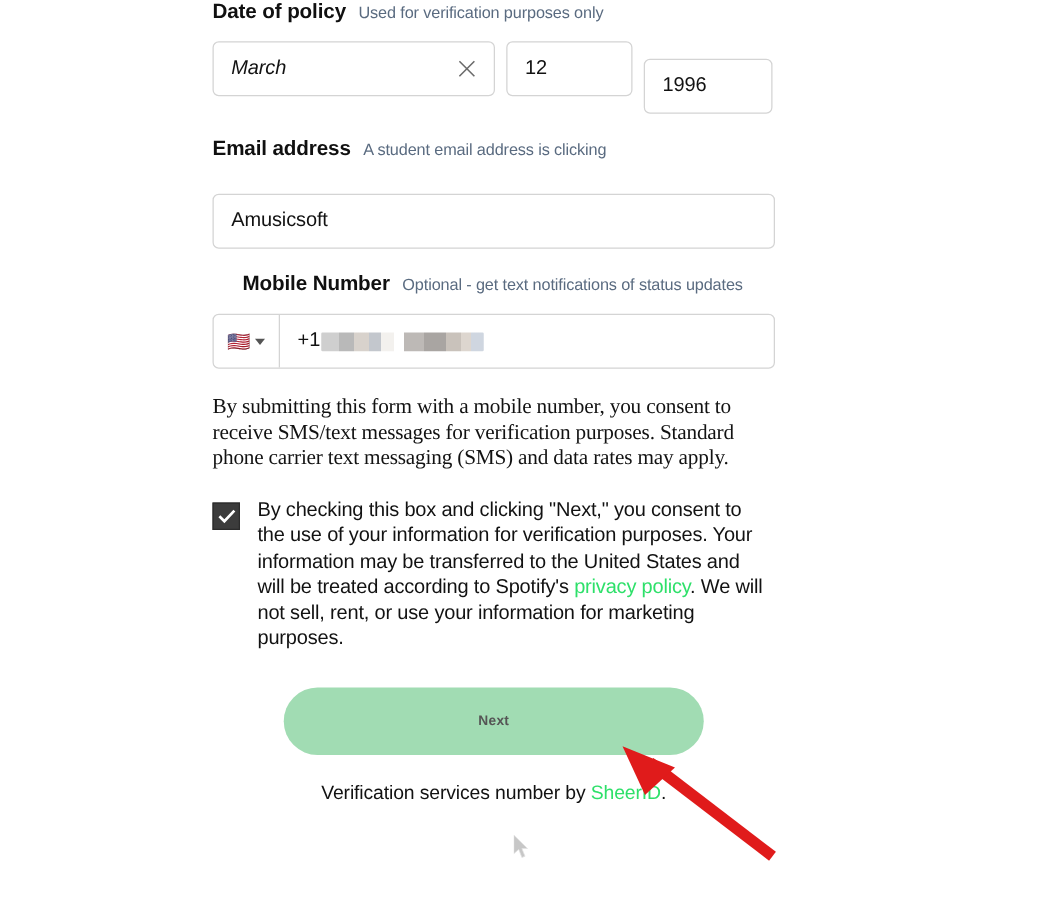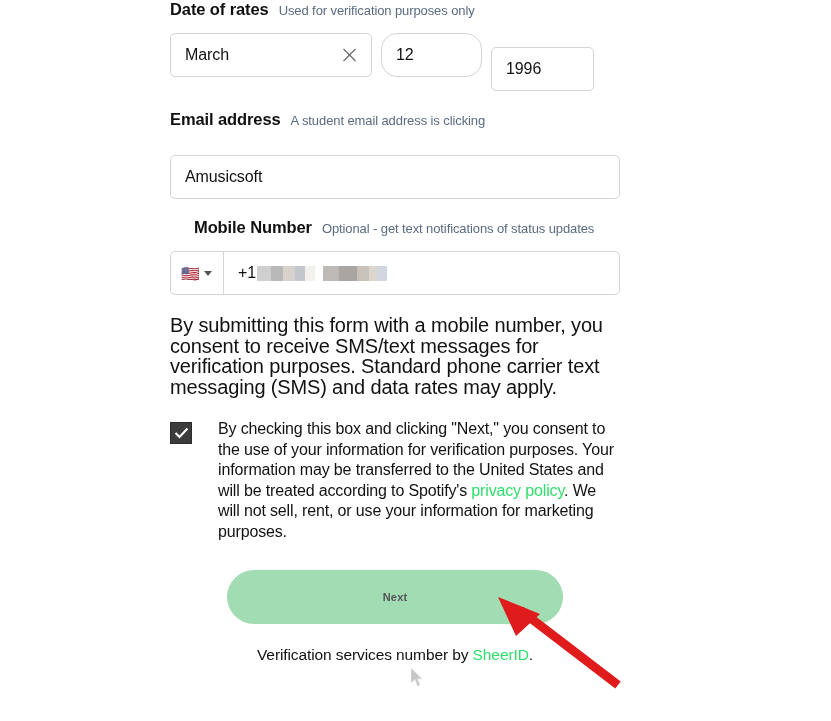--- a/index.html
+++ b/index.html
@@ -59,22 +59,22 @@
     color: #121212;
     padding-left: 14px;
     letter-spacing: -0.1px;
   }
 
   .dob-row {
     display: flex;
     gap: 9px;
     margin-top: 3px;
   }
-  .dob-month { width: 202px; }
-  .dob-day   { width: 101px; border-radius: 16px; }
+  .dob-month { width: 226px; font-style: italic; }
+  .dob-day   { width: 101px; }
   .dob-year  { width: 103px; margin-top: 14px; }
 
   .clear-icon {
     position: absolute;
     right: 14px;
     top: 50%;
     transform: translateY(-50%);
     width: 15px;
     height: 15px;
     cursor: pointer;
@@ -131,30 +131,31 @@
     width: 130px;
     vertical-align: middle;
     filter: blur(0.6px);
     border-radius: 1px;
   }
 
   
   .sms-note {
     width: 455px;
     margin-top: 20px;
-    font-size: 20px;
+    font-size: 17px;
     line-height: 20.5px;
     color: #121212;
     letter-spacing: -0.15px;
+    font-family: Liberation Serif, serif;
   }
 
   .consent-row {
     display: flex;
     margin-top: 22px;
-    gap: 26px;
+    gap: 14px;
   }
   .checkbox {
     width: 22px;
     height: 22px;
     background: #3c3c3c;
     border: 1px solid #2b2b2b;
     flex: 0 0 auto;
     margin-top: 3px;
     display: flex;
     align-items: center;
@@ -224,21 +225,21 @@
     pointer-events: none;
     opacity: 0.55;
   }
 </style>
 </head>
 <body>
 
 <div class="form-wrap">
 
   <div class="label-row">
-    <span class="field-label">Date of rates</span>
+    <span class="field-label">Date of policy</span>
     <span class="field-hint">Used for verification purposes only</span>
   </div>
 
   <div class="dob-row">
     <div class="input-box dob-month">
       <span class="input-text">March</span>
       <span class="clear-icon">
         <svg width="15" height="15" viewBox="0 0 15 15">
           <line x1="1.5" y1="1.5" x2="13.5" y2="13.5" stroke="#6b6b6b" stroke-width="1.3"></line>
           <line x1="13.5" y1="1.5" x2="1.5" y2="13.5" stroke="#6b6b6b" stroke-width="1.3"></line>

